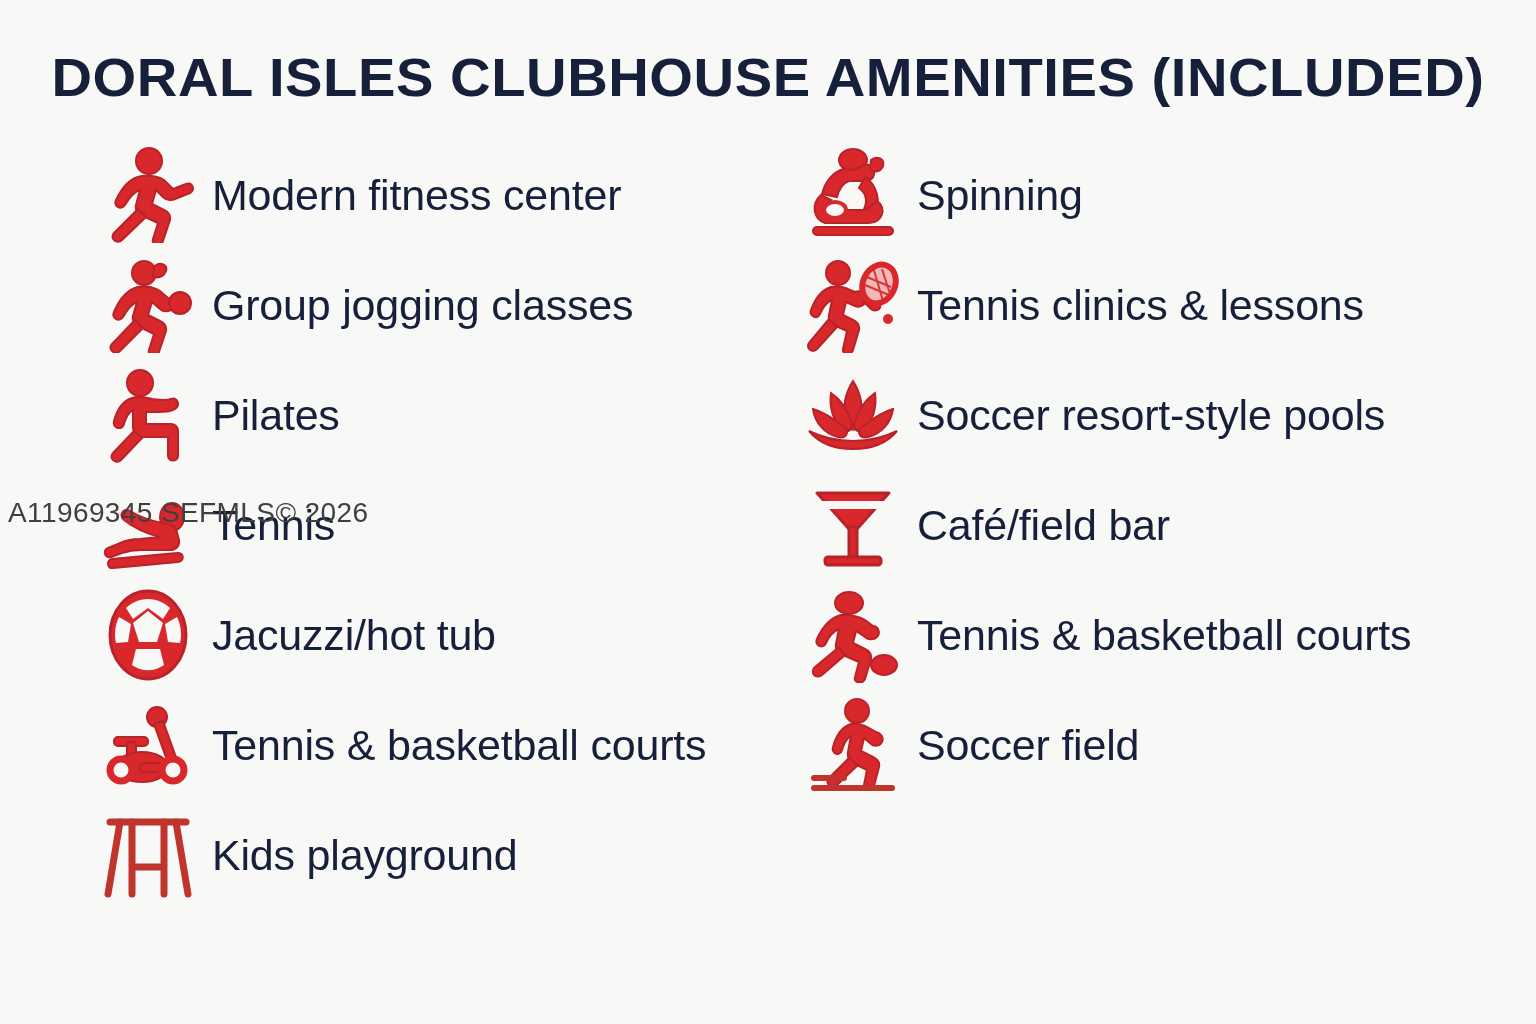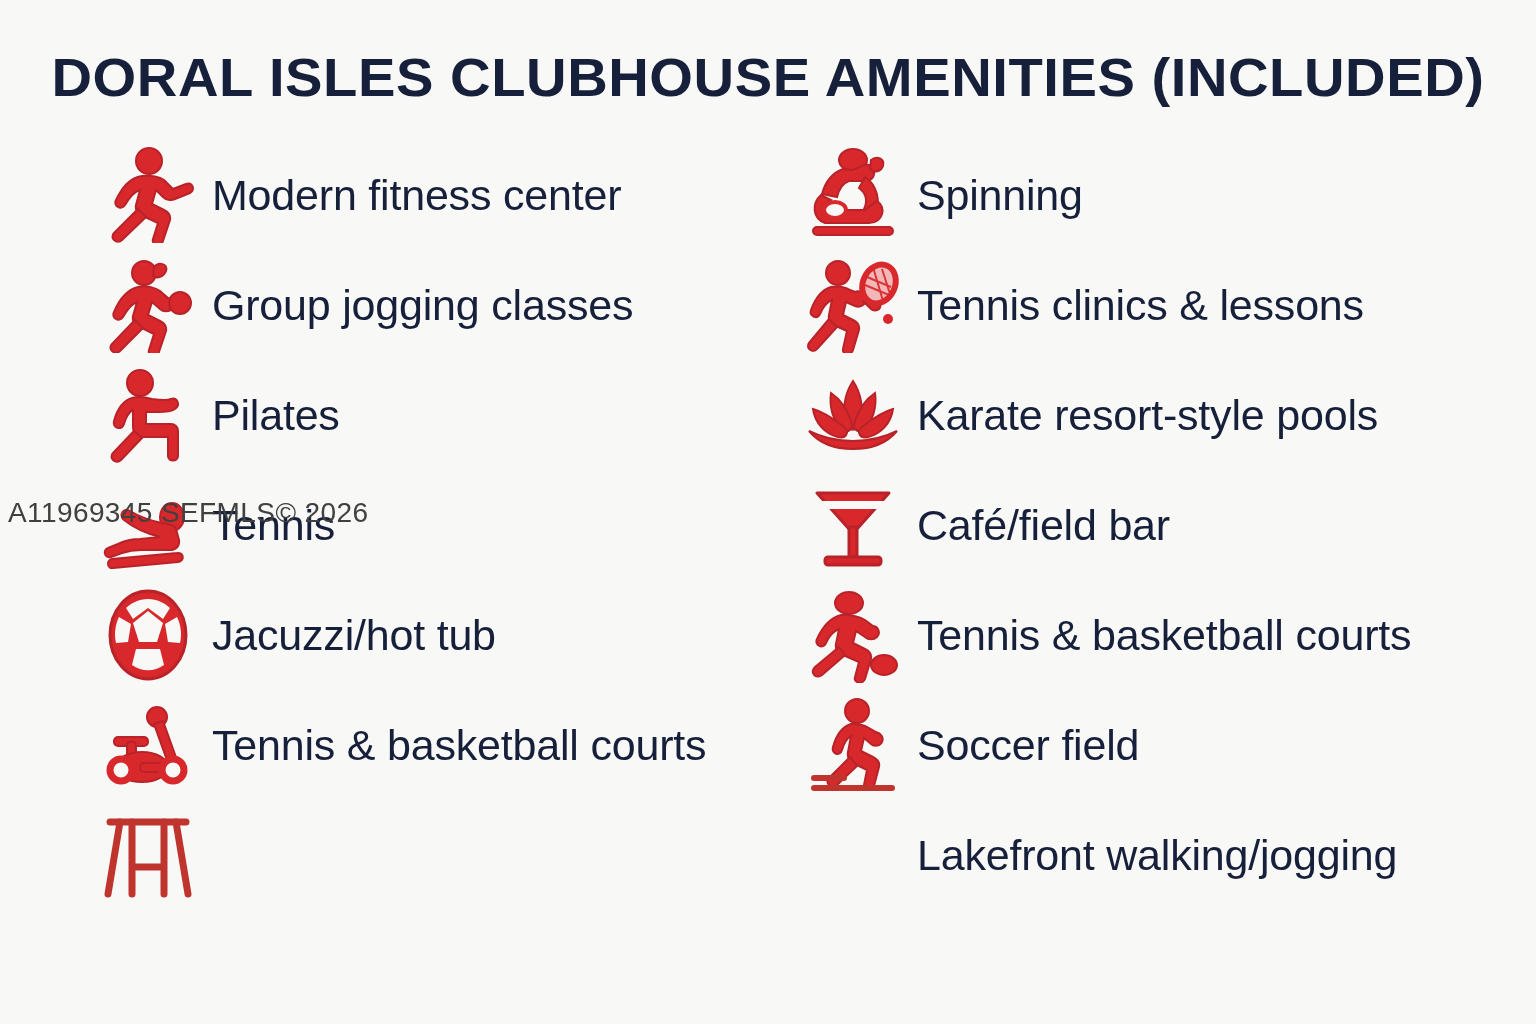--- a/index.html
+++ b/index.html
@@ -194,20 +194,21 @@
           <g stroke="#c0342e" stroke-width="7" fill="none" stroke-linecap="round">
             <line x1="8" y1="13" x2="84" y2="13"></line>
             <line x1="18" y1="13" x2="6" y2="85"></line>
             <line x1="30" y1="13" x2="30" y2="85"></line>
             <line x1="62" y1="13" x2="62" y2="85"></line>
             <line x1="74" y1="13" x2="86" y2="85"></line>
             <line x1="34" y1="58" x2="58" y2="58"></line>
           </g>
         </svg>
       </span>
+      <span class="amenity-label">Kids playground</span>
     </div>
 
   </div>
 
   <div class="column" id="col-right">
 
     <div class="amenity-row">
       <span class="amenity-icon">
         <svg width="96" height="96" viewBox="0 0 96 96">
           <g fill="#d8282c" stroke="#b8232a" stroke-width="2">
@@ -252,21 +253,21 @@
           <g fill="#d8282c" stroke="#b8232a" stroke-width="2">
             <path d="M48 6 C40 18 37 34 41 48 C44 57 52 57 55 48 C59 34 56 18 48 6 Z"></path>
             <path d="M26 18 C24 32 28 46 37 54 C43 59 49 54 46 46 C42 34 35 24 26 18 Z"></path>
             <path d="M70 18 C61 24 54 34 50 46 C47 54 53 59 59 54 C68 46 72 32 70 18 Z"></path>
             <path d="M8 34 C10 48 20 59 33 62 C41 64 45 57 39 52 C29 44 19 37 8 34 Z"></path>
             <path d="M88 34 C77 37 67 44 57 52 C51 57 55 64 63 62 C76 59 86 48 88 34 Z"></path>
             <path d="M4 56 C14 68 30 74 48 74 C66 74 82 68 92 56 C80 62 64 66 48 66 C32 66 16 62 4 56 Z"></path>
           </g>
         </svg>
       </span>
-      <span class="amenity-label">Karate resort-style pools</span>
+      <span class="amenity-label">Soccer resort-style pools</span>
     </div>
 
     <div class="amenity-row">
       <span class="amenity-icon">
         <svg width="84" height="92" viewBox="0 0 84 92">
           <g fill="#d8282c" stroke="#b8232a" stroke-width="3" stroke-linejoin="round">
             <path d="M6 14 L78 14 L46 50 L38 50 Z"></path>
             <rect x="38" y="48" width="8" height="30"></rect>
             <rect x="14" y="78" width="56" height="8" rx="3"></rect>
           </g>
@@ -300,22 +301,18 @@
           </g>
           <g fill="#c0342e">
             <rect x="6" y="78" width="36" height="6" rx="3"></rect>
             <rect x="6" y="88" width="84" height="6" rx="3"></rect>
           </g>
         </svg>
       </span>
       <span class="amenity-label">Soccer field</span>
     </div>
 
-    <div class="amenity-row">
-      <span class="amenity-icon"></span>
-      <span class="amenity-label">Lakefront walking/jogging</span>
-    </div>
 
   </div>
 
   <div id="watermark">A11969345  SEFMLS© 2026</div>
 
 </div>
 
 </body></html>

